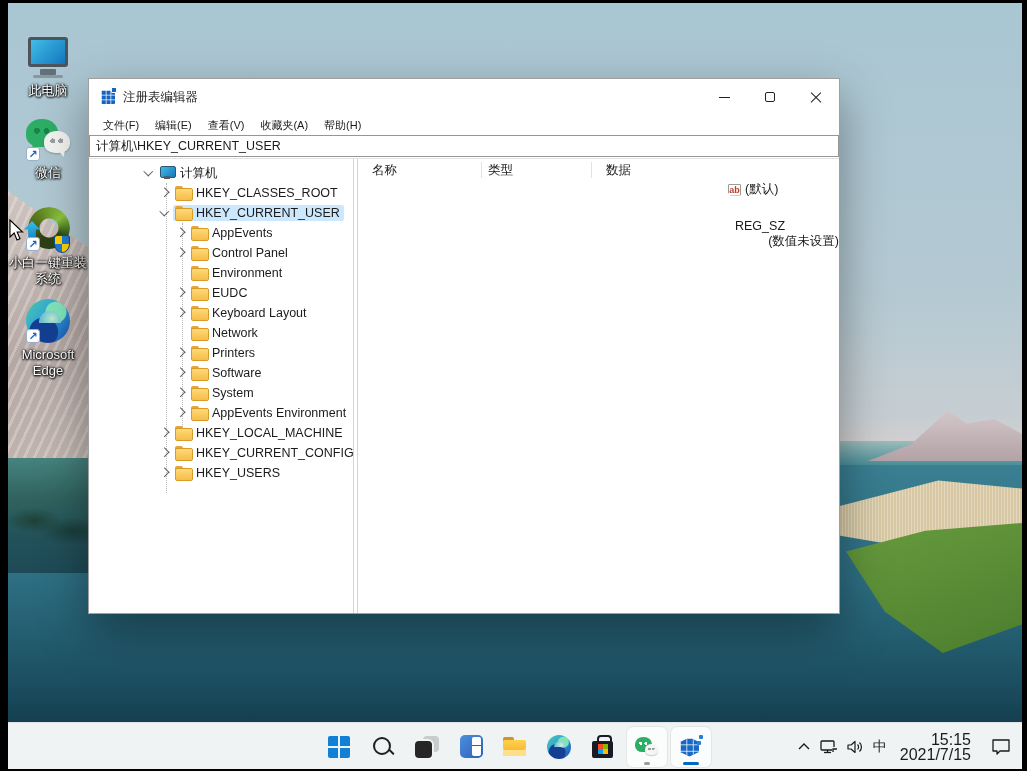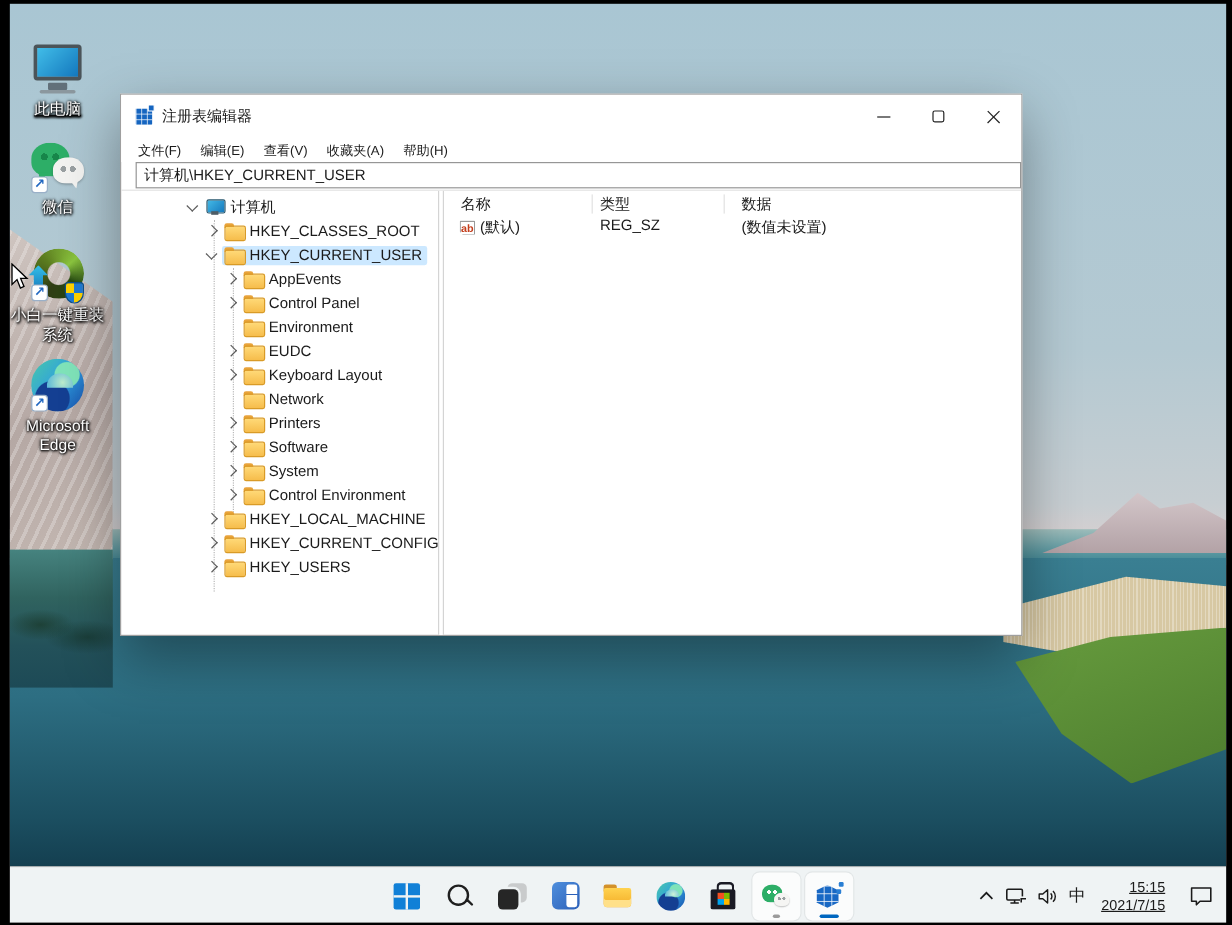--- a/index.html
+++ b/index.html
@@ -80,21 +80,21 @@
 
   .dicon-edge { position:absolute; left:2px; top:2px; width:44px; height:44px; border-radius:50%;
     background:radial-gradient(circle at 68% 30%, #7fe3b9 0 10px, transparent 11px),
                radial-gradient(circle at 40% 75%, #143f92 0 14px, transparent 15px),
                linear-gradient(130deg, #46c5ae 5%, #2f9fe0 50%, #1a56b0 95%); }
   .dicon-edge::after { content:""; position:absolute; left:13px; top:12px; width:22px; height:22px;
     border-radius:50%; background:radial-gradient(circle at 60% 35%, #bdeccc, #59b7d8 70%, transparent 72%);
     clip-path:polygon(0 0, 100% 0, 100% 55%, 0 55%); }
 
   
-  .window { position:absolute; left:92px; top:75px; width:752px; height:452px; background:#fff;
+  .window { position:absolute; left:80px; top:75px; width:752px; height:536px; background:#fff;
     border:1px solid #9f9f9f; box-shadow:0 18px 45px rgba(0,0,0,.38); font-size:12.5px; color:#1b1b1b; }
   .titlebar { position:relative; height:36px; background:#fff; display:flex; align-items:center; }
   .app-ico { position:relative; width:14px; height:14px; margin:0 8px 0 12px; background:#1565c0;
     background-image:linear-gradient(to right, rgba(255,255,255,.75) 1px, transparent 1px),
                      linear-gradient(to bottom, rgba(255,255,255,.75) 1px, transparent 1px);
     background-size:4.7px 4.7px; border-radius:1px; }
   .app-ico::after { content:""; position:absolute; right:-2px; top:-3px; width:4px; height:4px;
     background:#1565c0; border-radius:1px; border:1px solid #fff; }
   .title { font-size:12.5px; }
   .win-controls { position:absolute; right:0; top:0; height:36px; display:flex; }
@@ -103,21 +103,21 @@
   .glyph-max { width:10px; height:10px; border:1px solid #222; border-radius:2px; display:block; }
   .glyph-close { position:relative; width:12px; height:12px; display:block; }
   .glyph-close::before,.glyph-close::after { content:""; position:absolute; left:-1px; top:5.5px;
     width:14px; height:1.2px; background:#222; }
   .glyph-close::before { transform:rotate(45deg); } .glyph-close::after { transform:rotate(-45deg); }
 
   .menubar { height:20px; display:flex; align-items:center; padding-left:6px; background:#fff; }
   .menu-item { padding:2px 8px; font-size:11px; }
   .addressbar { height:23px; padding:0; }
   .addr-input { height:22px; border:1px solid #969696; background:#fff; line-height:20px;
-    padding-left:6px; font-size:12.5px;margin-left:12px; }
+    padding-left:6px; font-size:12.5px; }
   .wbody { position:absolute; left:0; top:79px; right:0; bottom:0; display:flex; border-top:1px solid #e3e3e3;padding-left:48px; }
 
   .tree { position:relative; width:216px; overflow:hidden; padding-top:4px; }
   .guide { position:absolute; border-left:1px dotted #a8a8a8; opacity:.8; }
   .trow { position:relative; height:20px; display:flex; align-items:center; white-space:nowrap; }
   .trow.lvl0 { padding-left:4px; } .trow.lvl1 { padding-left:20px; } .trow.lvl2 { padding-left:36px; }
   .chev { width:16px; height:16px; position:relative; flex:0 0 16px; }
   .chev.collapsed::before, .chev.expanded::before { content:""; position:absolute; width:5.5px; height:5.5px;
     border-right:1.4px solid #5c5c5c; border-bottom:1.4px solid #5c5c5c; left:4px; top:4px; }
   .chev.collapsed::before { transform:rotate(-45deg); }
@@ -134,24 +134,24 @@
   .nico.computer::after { content:""; position:absolute; left:5px; top:10px; width:6px; height:3px;
     background:#4e5d66; }
   .tlabel { font-size:12.5px; }
 
   .divider { width:5px; border-left:1px solid #d4d4d4; border-right:1px solid #d4d4d4; background:#fff; cursor:col-resize; }
   .list { flex:1; position:relative; overflow:hidden; }
   .list-header { display:flex; height:22px; align-items:center; color:#1b1b1b; }
   .lh-cell { font-size:12.5px; padding-left:14px; height:16px; line-height:16px; border-right:1px solid #e2e2e2; }
   .lh-cell:nth-child(1){ width:124px; } .lh-cell:nth-child(2){ width:110px; padding-left:6px; }
   .lh-cell:nth-child(3){ flex:1; border-right:none; padding-left:14px; }
-  .lrow { display:flex; height:20px; align-items:flex-start; }
+  .lrow { display:flex; height:20px; align-items:flex-end;flex-direction:column; }
   .lr-cell { font-size:12.5px; }
   .lr-name { width:124px; padding-left:13px; display:flex; align-items:center; }
-  .lr-type { width:110px; padding-left:6px; }
+  .lr-type { width:110px; padding-left:6px;margin-top:21px; }
   .lr-data { flex:1; padding-left:14px; }
   .ab-ico { width:13px; height:12px; border:1px solid #9a9a9a; border-radius:1px; margin-right:4px;
     font-size:9px; line-height:10px; color:#c43e1c; font-weight:bold; text-align:center; background:#fff;
     clip-path:polygon(0 0, 100% 0, 100% 100%, 20% 100%, 0 78%); }
 
   
   .taskbar { position:absolute; left:0; top:719px; width:1014px; height:47px; background:#eff3f4;
     border-top:1px solid rgba(0,0,0,.06); }
   .tb-center { position:absolute; left:0; right:0; top:0; height:47px; display:flex;
     justify-content:center; align-items:center; gap:4px; }
@@ -206,42 +206,42 @@
     background:#1868c4;
     background-image:linear-gradient(to right, rgba(255,255,255,.8) 1px, transparent 1px),
                      linear-gradient(to bottom, rgba(255,255,255,.8) 1px, transparent 1px);
     background-size:6.4px 6.4px;
     clip-path:polygon(50% 0, 100% 24%, 100% 76%, 50% 100%, 0 76%, 0 24%); }
   .tb-regedit::after { content:""; position:absolute; right:0px; top:0px; width:4px; height:4px;
     background:#2a7fd4; box-shadow:-2px 6px 0 #2a7fd4; border-radius:1px; }
 
   .tray { position:absolute; right:10px; top:0; height:47px; display:flex; align-items:center; gap:7px; color:#1b1b1b; }
   .tray-ime { font-size:14px; padding:0 2px; }
-  .clock { text-align:right; font-size:12px; line-height:15px; padding:0 4px;text-decoration:underline; }
+  .clock { text-align:right; font-size:16px; line-height:15px; padding:0 4px; }
   .tray svg { display:block; }
 
   .cursor { position:absolute; left:0px; top:216px; z-index:50; }
 </style>
 </head>
 <body>
 
 <div class="screen">
  <div class="inner">
 
   <div class="desktop">
     <div class="wp wp-sea"></div>
     <div class="wp wp-water"></div>
     <div class="wp wp-leftslope"></div>
     <div class="wp wp-leftrefl"></div>
     <div class="wp wp-rightmtn"></div>
     <div class="wp wp-wheat"></div>
     <div class="wp wp-grass"></div>
 
     <div id="desktop-icons">
-          <div class="dcell" style="top: 30px; text-decoration: underline;">
+          <div class="dcell" style="top: 30px;">
             <div class="ico-wrap">
               <span class="dicon-this-pc"></span>
             </div>
             <div class="dlabel">此电脑</div>
           </div>
           <div class="dcell" style="top: 112px;">
             <div class="ico-wrap">
               <span class="bub-green"></span>
               <span class="bub-white"></span>
               <span class="shortcut-badge"></span>
@@ -377,21 +377,21 @@
                 <span class="chev collapsed"></span>
                 <span class="node">
                   <span class="nico folder"></span>
                   <span class="tlabel">System</span>
                 </span>
               </div>
               <div class="trow lvl2">
                 <span class="chev collapsed"></span>
                 <span class="node">
                   <span class="nico folder"></span>
-                  <span class="tlabel">Control Environment</span>
+                  <span class="tlabel">AppEvents Environment</span>
                 </span>
               </div>
               <div class="trow lvl1">
                 <span class="chev collapsed"></span>
                 <span class="node">
                   <span class="nico folder"></span>
                   <span class="tlabel">HKEY_LOCAL_MACHINE</span>
                 </span>
               </div>
               <div class="trow lvl1">

